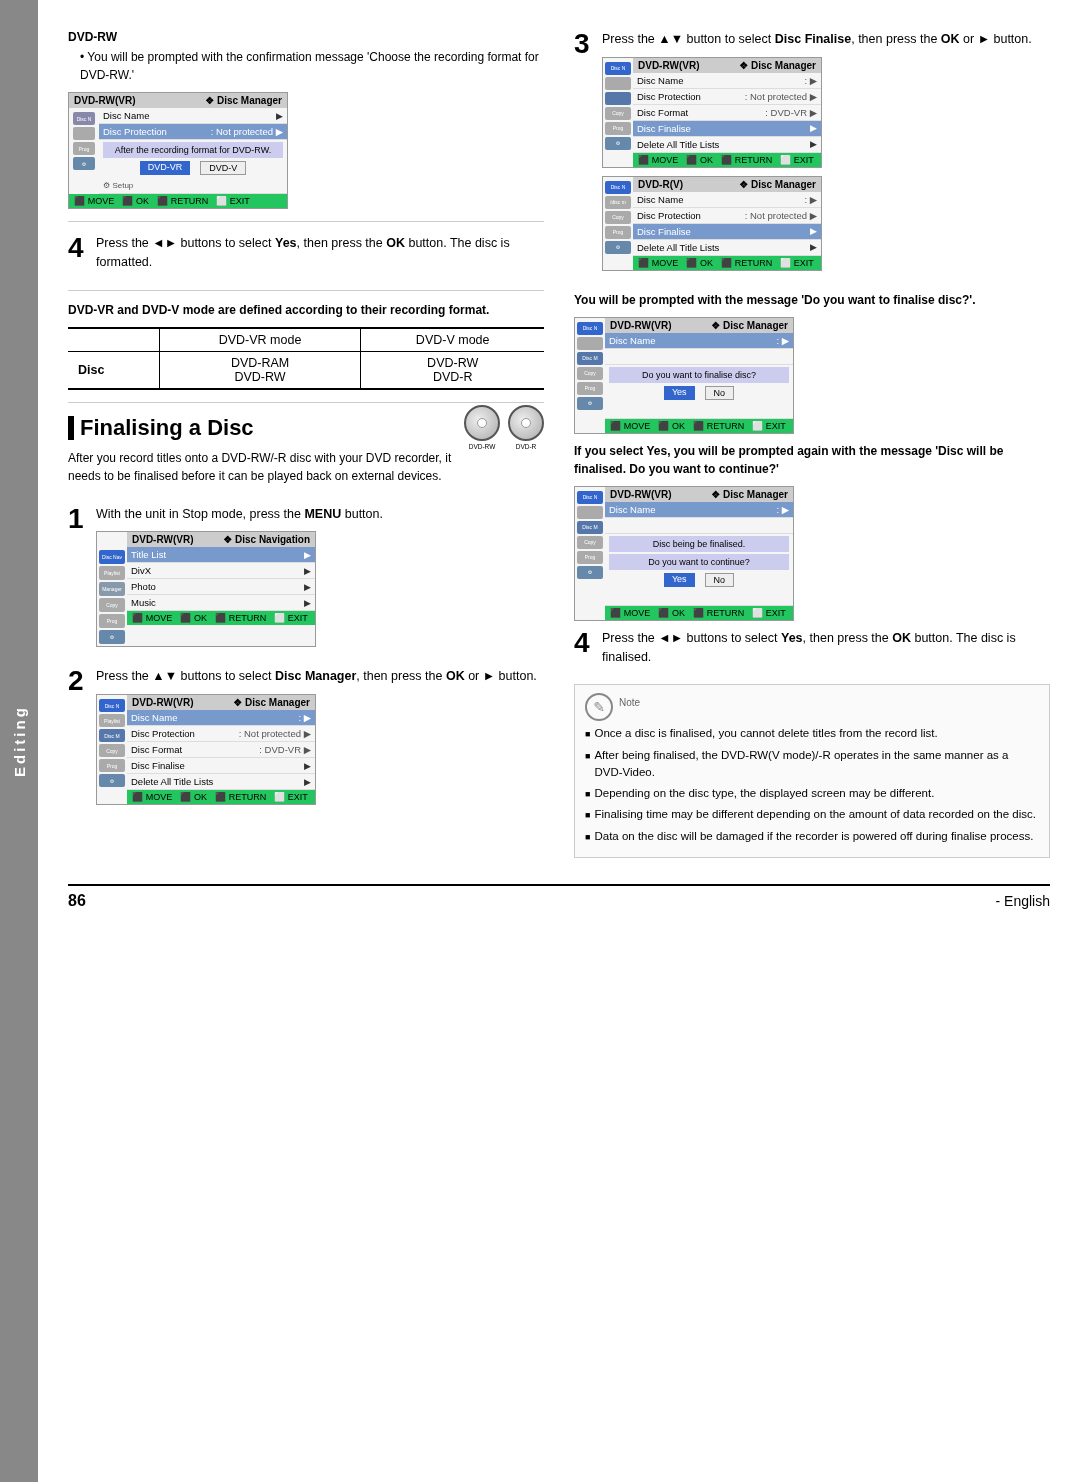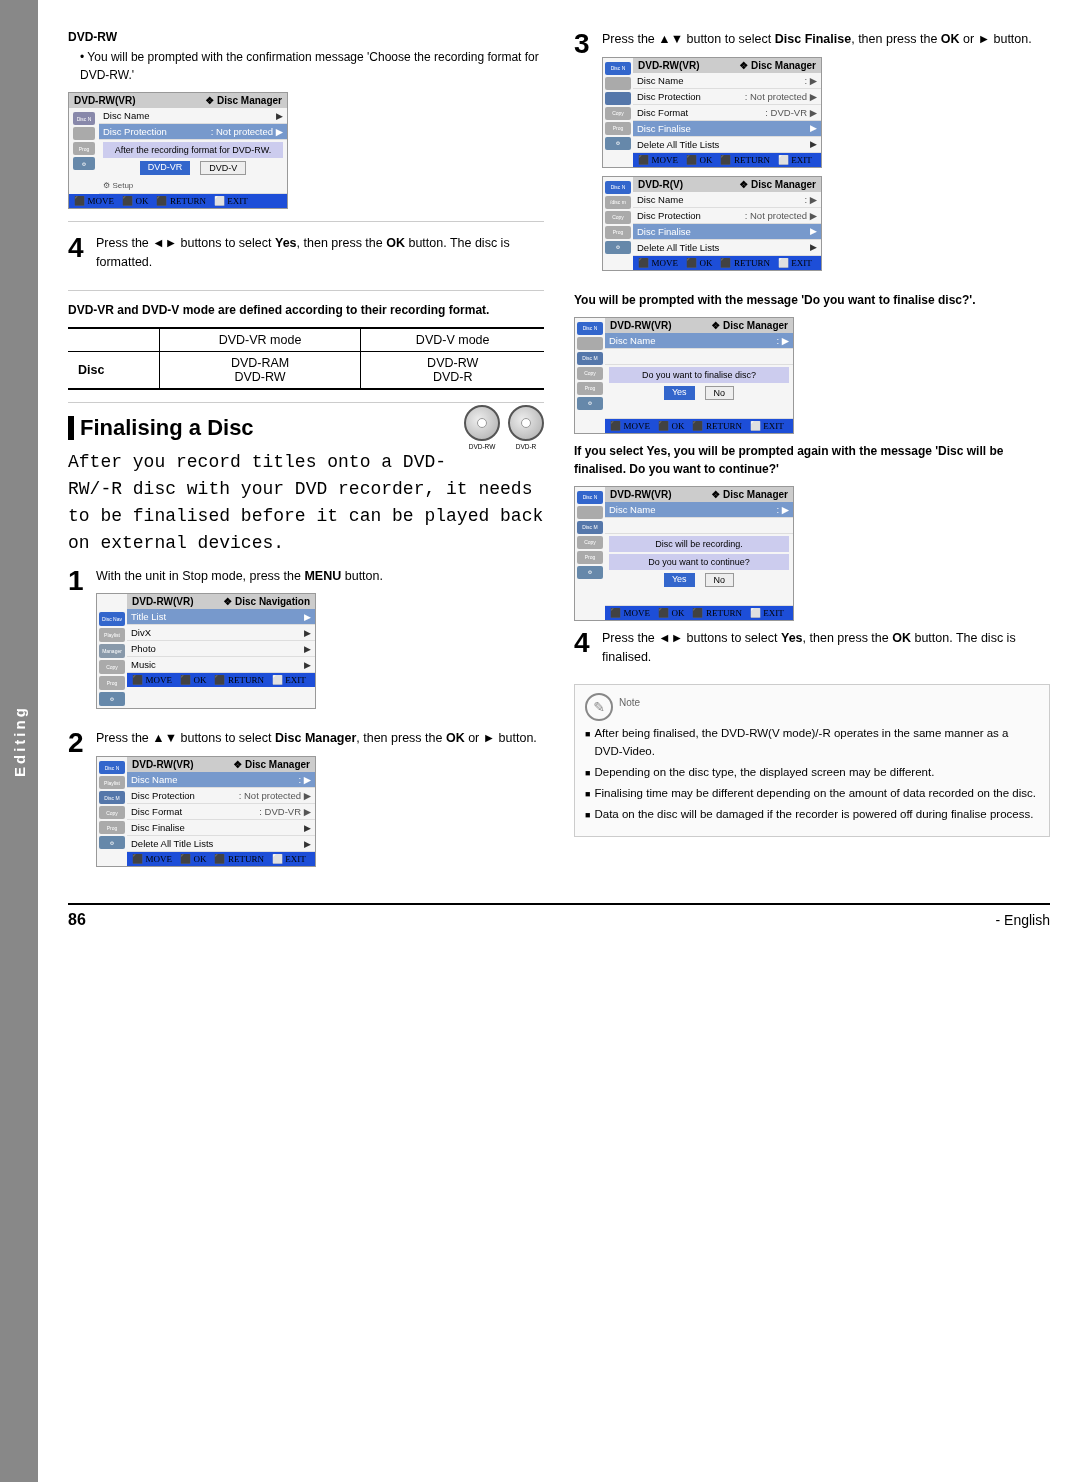--- a/index.html
+++ b/index.html
@@ -94,27 +94,26 @@
       flex: 1;
     }
     .screen-row .row-value {
       font-size: 9.5px;
       color: #555;
     }
     .screen-row.highlighted .row-value {
       color: #fff;
     }
     .screen-footer {
-      background: #1d4ed8;
+      background: #22c55e;
       display: flex;
       gap: 8px;
       padding: 2px 5px;
       font-size: 9px;
       align-items: center;
-      font-family: Liberation Serif, serif;
     }
     .step-para {
       font-size: 12.5px;
       line-height: 1.5;
       margin-bottom: 6px;
     }
     .step-block {
       display: flex;
       gap: 8px;
       margin-bottom: 12px;
@@ -143,24 +142,23 @@
       gap: 6px;
     }
     .section-heading::before {
       content: '';
       display: inline-block;
       width: 6px;
       height: 24px;
       background: #000;
     }
     .section-intro {
-      font-size: 18px;
+      font-size: 12px;
       line-height: 1.5;
-      margin-bottom: 10px;
-      font-family: Liberation Mono, monospace;
+      margin-bottom: 20px;
     }
     .disc-icons {
       display: flex;
       gap: 8px;
       float: right;
       margin-top: -10px;
     }
     .disc-icon {
       width: 36px;
       height: 36px;
@@ -712,21 +710,21 @@
           <div class="screen-main">
             <div class="screen-header">
               <span>DVD-RW(VR)</span>
               <span>❖ Disc Manager</span>
             </div>
             <div class="screen-row highlighted">
               <span class="row-label">Disc Name</span>
               <span class="row-value">: ▶</span>
             </div>
             <div class="screen-row" style="height:6px;"></div>
-            <div class="screen-msg">Disc will be recording.</div>
+            <div class="screen-msg">Disc being be finalised.</div>
             <div class="screen-msg">Do you want to continue?</div>
             <div class="yes-no-row">
               <span class="yes-btn">Yes</span>
               <span class="no-btn">No</span>
             </div>
             <div class="screen-row" style="height:6px;"></div>
             <div class="screen-footer">
               <span>⬛ MOVE</span>
               <span>⬛ OK</span>
               <span>⬛ RETURN</span>
@@ -742,20 +740,21 @@
               Press the ◄► buttons to select <span class="inline-bold">Yes</span>, then press the <span class="inline-bold">OK</span> button. The disc is finalised.
             </div>
           </div>
         </div>
 
         <div class="note-box">
           <div class="note-header">
             <div class="note-icon">✎</div>
             <div class="note-label">Note</div>
           </div>
+          <div class="note-item">Once a disc is finalised, you cannot delete titles from the record list.</div>
           <div class="note-item">After being finalised, the DVD-RW(V mode)/-R operates in the same manner as a DVD-Video.</div>
           <div class="note-item">Depending on the disc type, the displayed screen may be different.</div>
           <div class="note-item">Finalising time may be different depending on the amount of data recorded on the disc.</div>
           <div class="note-item">Data on the disc will be damaged if the recorder is powered off during finalise process.</div>
         </div>
 
       </div>
 
     </div>
 

